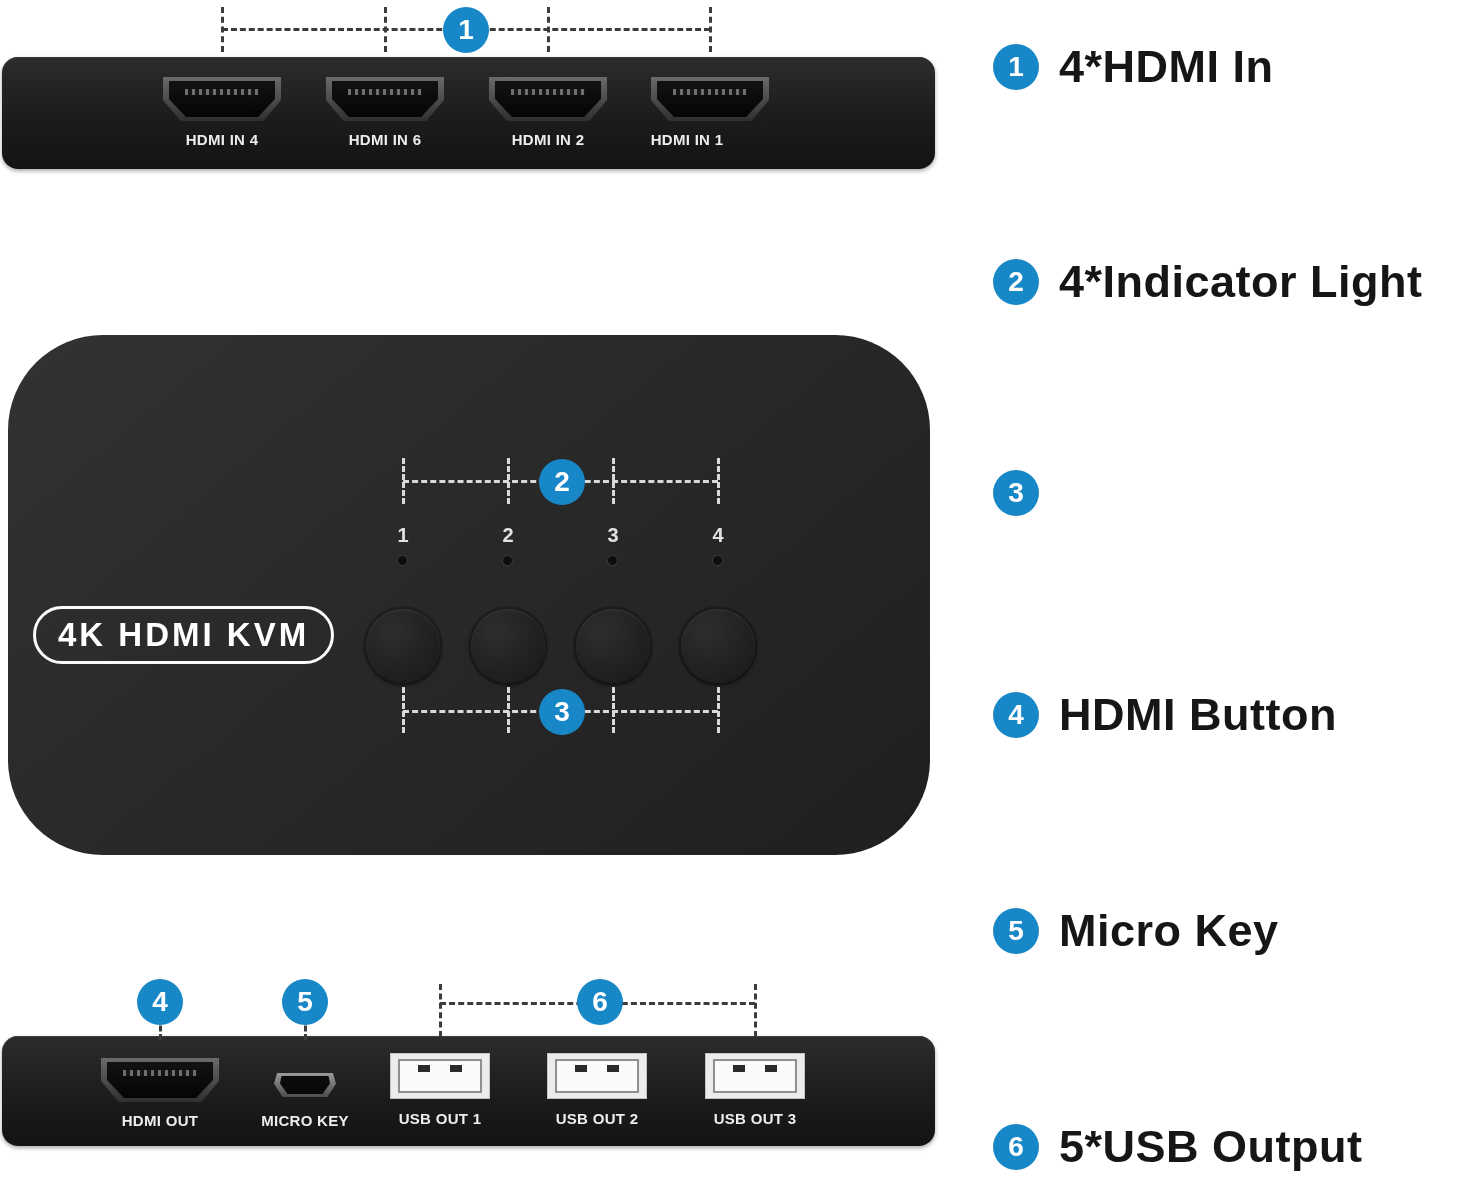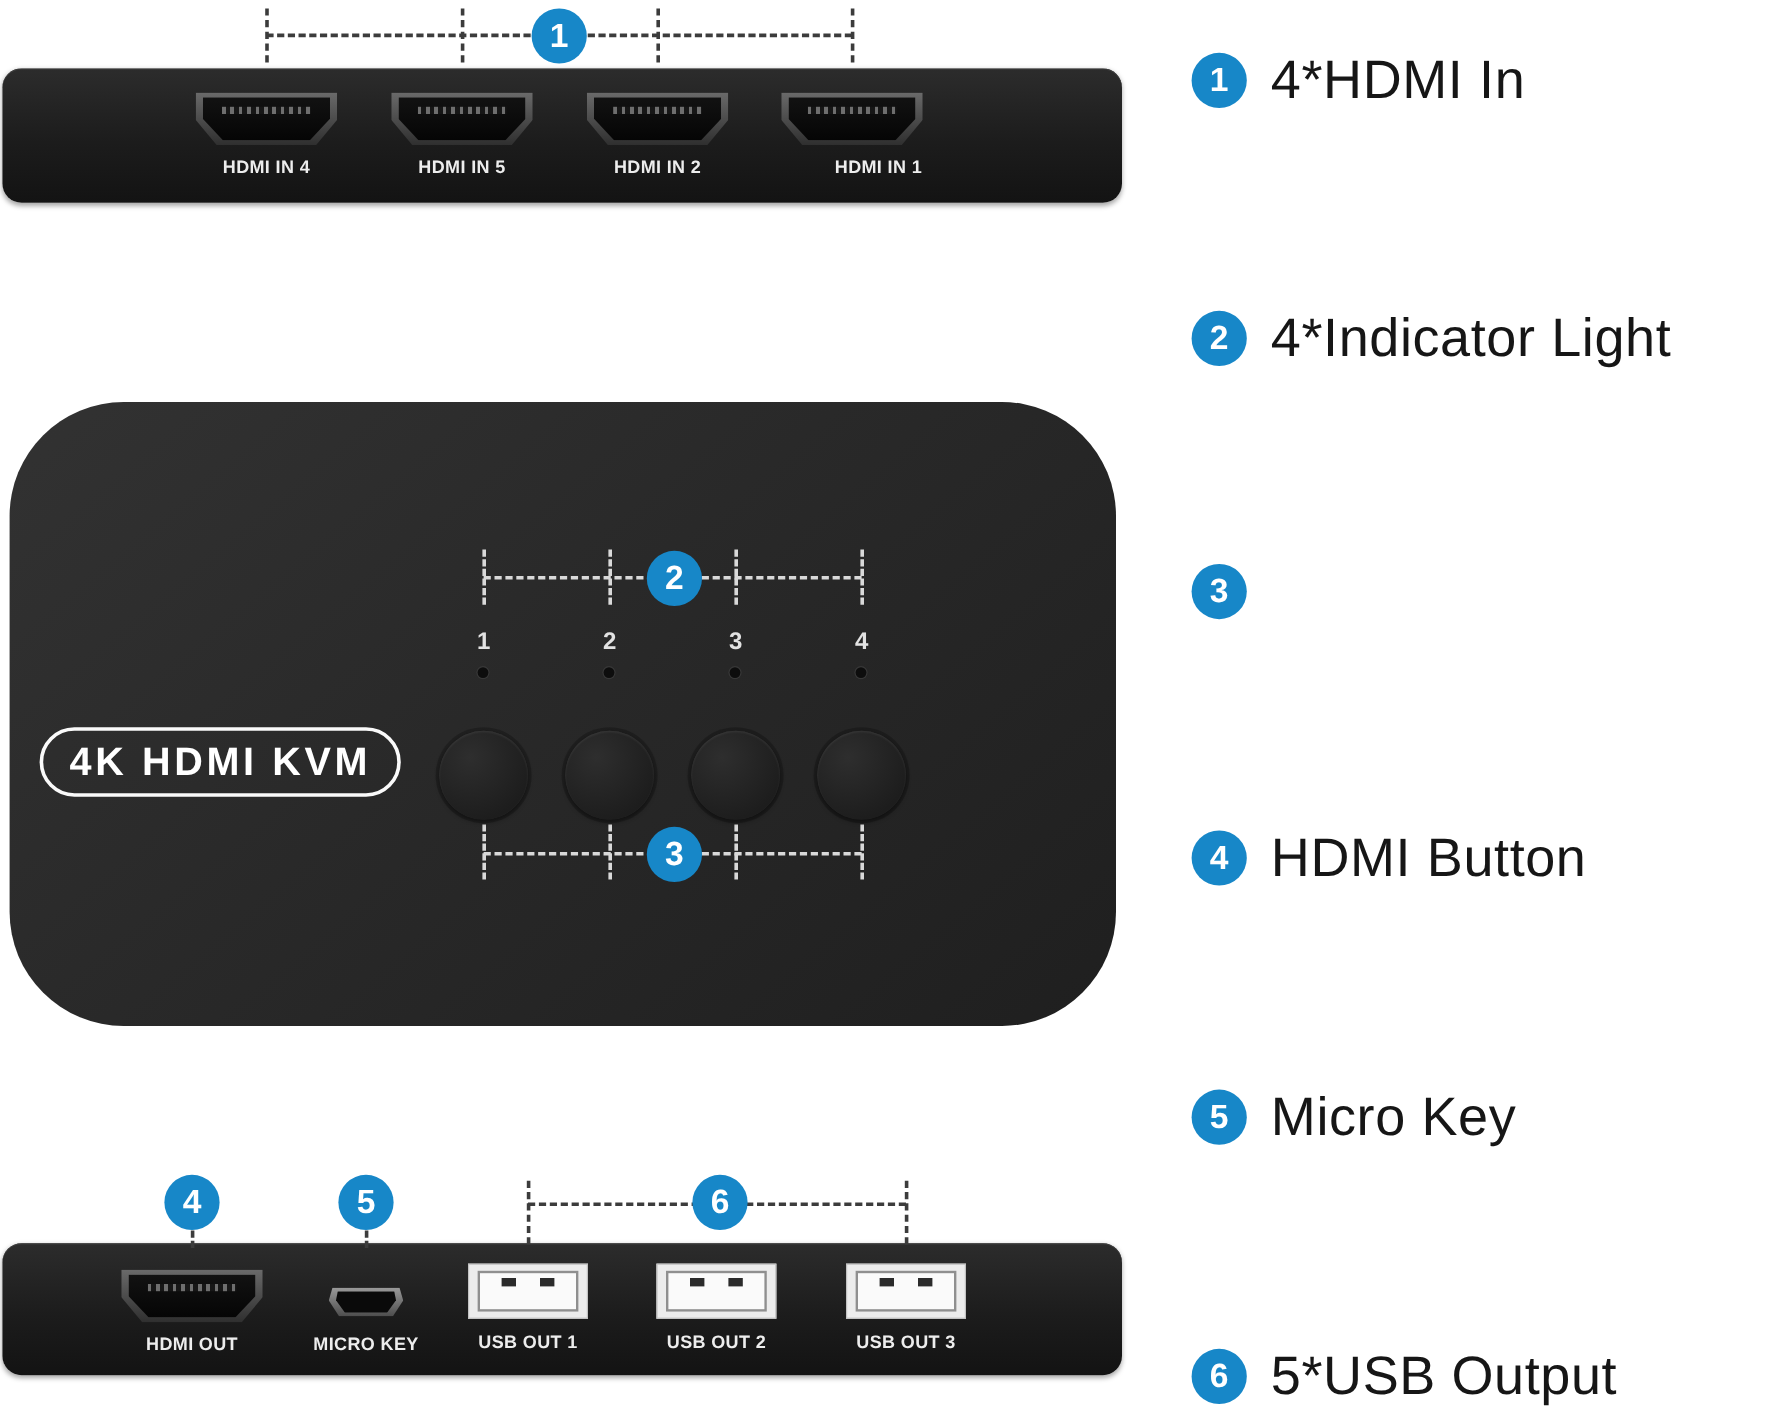--- a/index.html
+++ b/index.html
@@ -67,21 +67,21 @@
   .callout-badge { position:absolute; width:46px; height:46px; border-radius:50%;
     background:var(--accent); color:#fff; font-size:28px; font-weight:bold;
     display:flex; align-items:center; justify-content:center;
     transform:translate(-50%,-50%); z-index:4; }
 
   
   .legend-item { position:absolute; left:993px; display:flex; align-items:center; gap:20px; }
   .badge { width:46px; height:46px; border-radius:50%; background:var(--accent); color:#fff;
     font-size:28px; font-weight:bold; display:flex; align-items:center; justify-content:center;
     flex:0 0 auto; }
-  .legend-label { font-size:45px; font-weight:normal; color:#161616; white-space:nowrap;
+  .legend-label { font-size:45px; font-weight:bold; color:#161616; white-space:nowrap;
     letter-spacing:.5px; }
 </style>
 </head>
 <body>
 
 <div class="canvas">
 
   <div class="dash-h" style="left:222px;top:28px;width:488px"></div>
   <div class="dash-v" style="left:221px;top:7px;height:45px"></div>
   <div class="dash-v" style="left:384px;top:7px;height:45px"></div>
@@ -106,23 +106,23 @@
     <div class="hdmi-cavity"></div>
     <div class="hdmi-pins"></div>
   </div>
   <div class="hdmi-port" style="left:651px;top:77px">
     <div class="hdmi-shell"></div>
     <div class="hdmi-cavity"></div>
     <div class="hdmi-pins"></div>
   </div>
 
   <div class="port-label" style="left:163px;top:131px;width:118px">HDMI IN 4</div>
-  <div class="port-label" style="left:326px;top:131px;width:118px">HDMI IN 5</div>
+  <div class="port-label" style="left:326px;top:131px;width:118px">HDMI IN 6</div>
   <div class="port-label" style="left:489px;top:131px;width:118px">HDMI IN 2</div>
-  <div class="port-label" style="left:673px;top:131px;width:118px">HDMI IN 1</div>
+  <div class="port-label" style="left:628px;top:131px;width:118px">HDMI IN 1</div>
 
   <div class="device"></div>
 
   <div class="logo">4K HDMI KVM</div>
 
   <div class="dash-h light" style="left:403px;top:480px;width:315px"></div>
   <div class="dash-v light" style="left:402px;top:458px;height:46px"></div>
   <div class="dash-v light" style="left:507px;top:458px;height:46px"></div>
   <div class="dash-v light" style="left:612px;top:458px;height:46px"></div>
   <div class="dash-v light" style="left:717px;top:458px;height:46px"></div>

